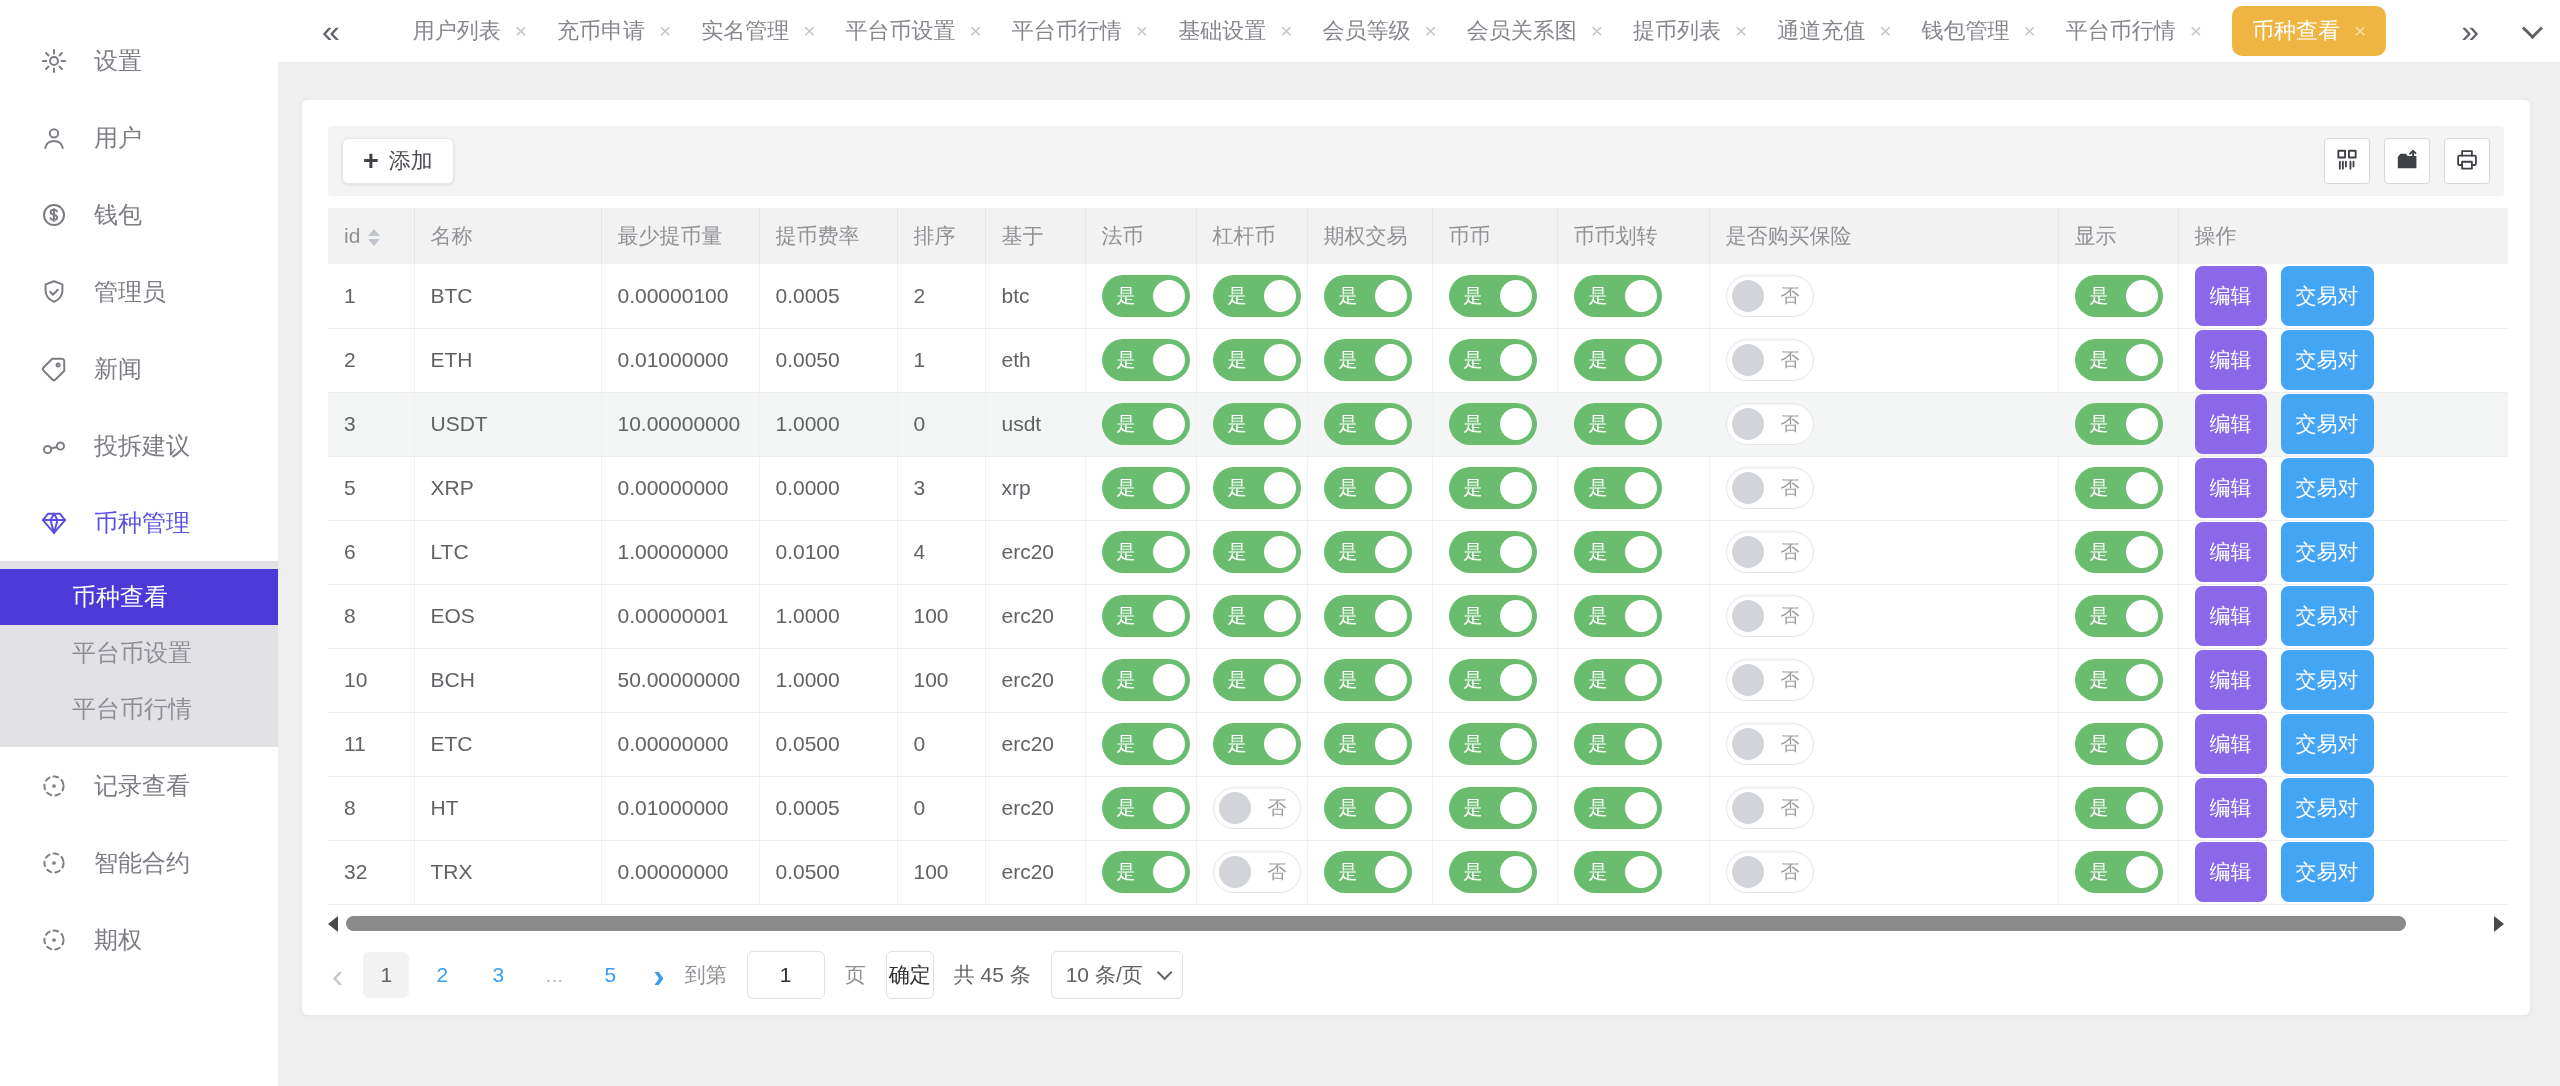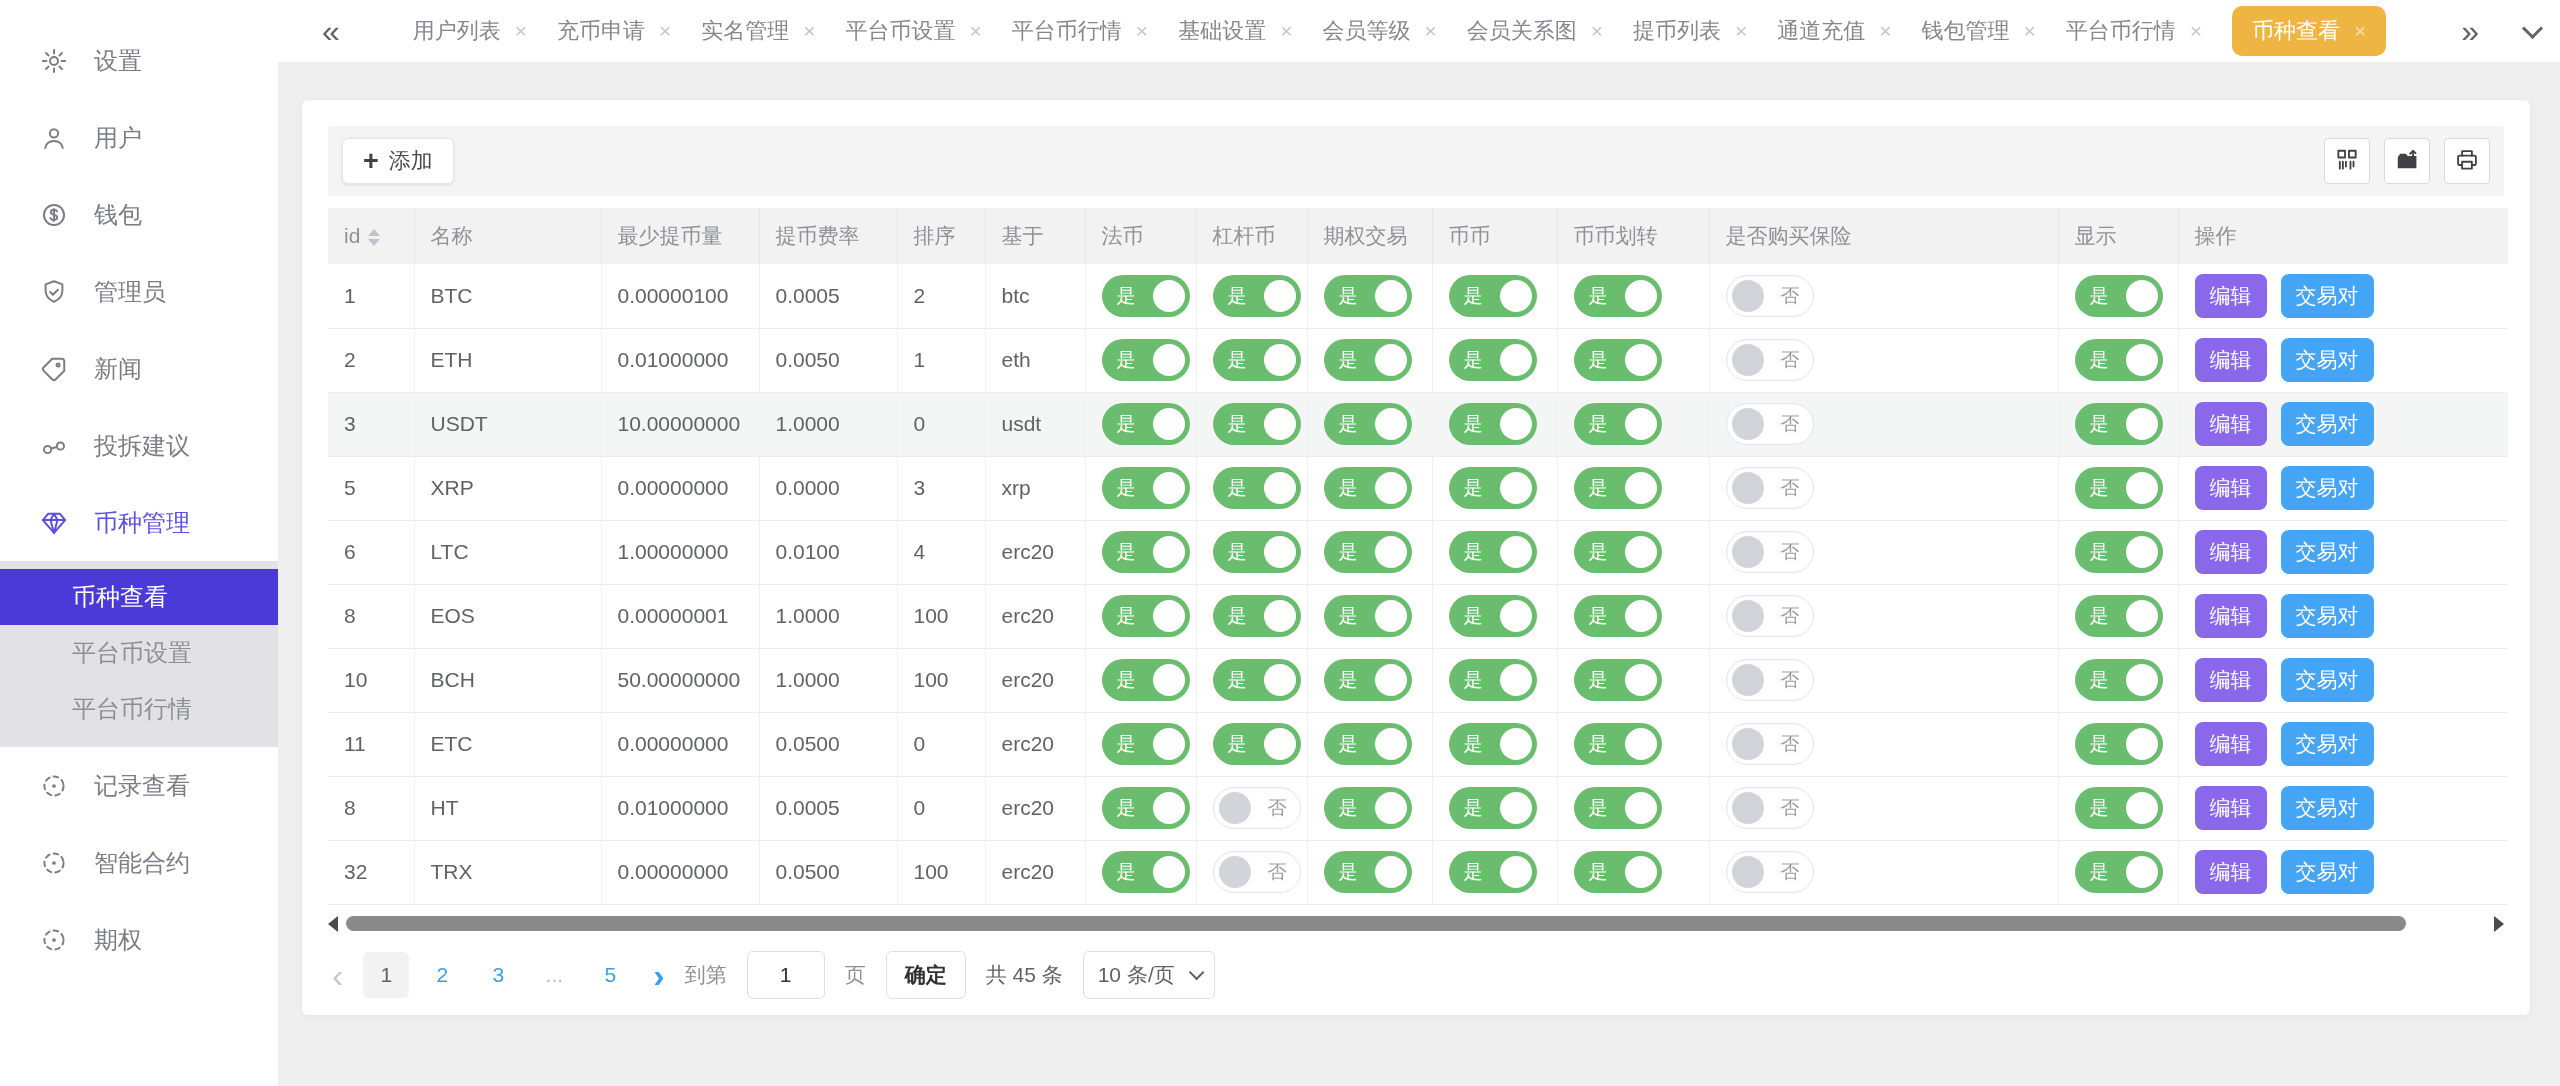--- a/index.html
+++ b/index.html
@@ -62,21 +62,21 @@
   .toggle { display:inline-flex; align-items:center; justify-content:space-between;
             height:42px; width:88px; border-radius:21px; cursor:pointer; }
   .toggle.on { background:var(--toggle-on-green); padding:0 5px 0 15px; }
   .toggle.on .t-label { color:#fff; font-size:19px; }
   .toggle .knob { width:32px; height:32px; border-radius:50%; flex:none; }
   .toggle.on .knob { background:#fff; }
   .toggle.off { background:#fff; border:1px solid #e3e6eb; padding:0 13px 0 5px; box-shadow:inset 0 1px 2px rgba(0,0,0,.04); }
   .toggle.off .knob { background:var(--toggle-off-knob); }
   .toggle.off .t-label { color:#9a9ca1; font-size:19px; }
   
-  .btn-edit,.btn-pair { border:none; border-radius:8px; height:44px; padding:0 15px;
+  .btn-edit,.btn-pair { border:none; border-radius:8px; height:60px; padding:0 15px;
                         font-size:21px; color:#fff; cursor:pointer; font-family:inherit; }
   .btn-edit { background:var(--edit-btn-purple); }
   .btn-pair { background:var(--pair-btn-blue); margin-left:14px; }
   
   .hscroll { display:flex; align-items:center; height:22px; margin-top:8px; }
   .hs-left { width:0; height:0; border-top:8px solid transparent; border-bottom:8px solid transparent;
              border-right:10px solid #4a4a4a; cursor:pointer; }
   .hs-right { width:0; height:0; border-top:8px solid transparent; border-bottom:8px solid transparent;
               border-left:10px solid #4a4a4a; cursor:pointer; }
   .hs-thumb { height:15px; background:#8a8a8a; border-radius:8px; margin:0 8px;
@@ -87,22 +87,22 @@
                 color:#606266; padding-left:4px; }
   .pg-prev { color:#c6c8cc; font-size:34px; line-height:1; cursor:default; }
   .pg-next { color:var(--link-blue); font-size:34px; line-height:1; font-weight:bold; cursor:pointer; }
   .pg-num { min-width:46px; height:46px; display:flex; align-items:center; justify-content:center; cursor:pointer; }
   .pg-num.current { background:#f2f2f3; border-radius:6px; color:#5f6166; }
   .pg-num.link { color:var(--link-blue); }
   .pg-num.ellipsis { color:#b8babf; cursor:default; }
   .pg-muted { color:#8f9195; }
   .pg-input { width:78px; height:48px; border:1px solid #dcdfe6; border-radius:6px;
               text-align:center; font-size:21px; color:#303133; font-family:inherit; }
-  .pg-confirm { height:48px; padding:0 18px; background:#fff; border:1px solid #dcdfe6; border-radius:6px;
-                font-size:21px; font-weight:bold; color:#303133; cursor:pointer; font-family:inherit; }
+  .pg-confirm { height:48px; padding:0 2px; background:#fff; border:1px solid #dcdfe6; border-radius:6px;
+                font-size:21px; font-weight:normal; color:#303133; cursor:pointer; font-family:inherit; }
   .pg-size { height:48px; border:1px solid #dcdfe6; border-radius:6px; background:#fff;
              display:flex; align-items:center; gap:14px; padding:0 14px; cursor:pointer; }
   .sel-chev { width:11px; height:11px; border-right:2.5px solid #606266; border-bottom:2.5px solid #606266;
               transform:rotate(45deg) translateY(-3px); }
   .corner-artifact { position:absolute; left:0; bottom:0; width:66px; height:17px;
                      background:#2a2a2a; border-radius:0 10px 0 0; }
 </style>
 </head>
 <body>
 

